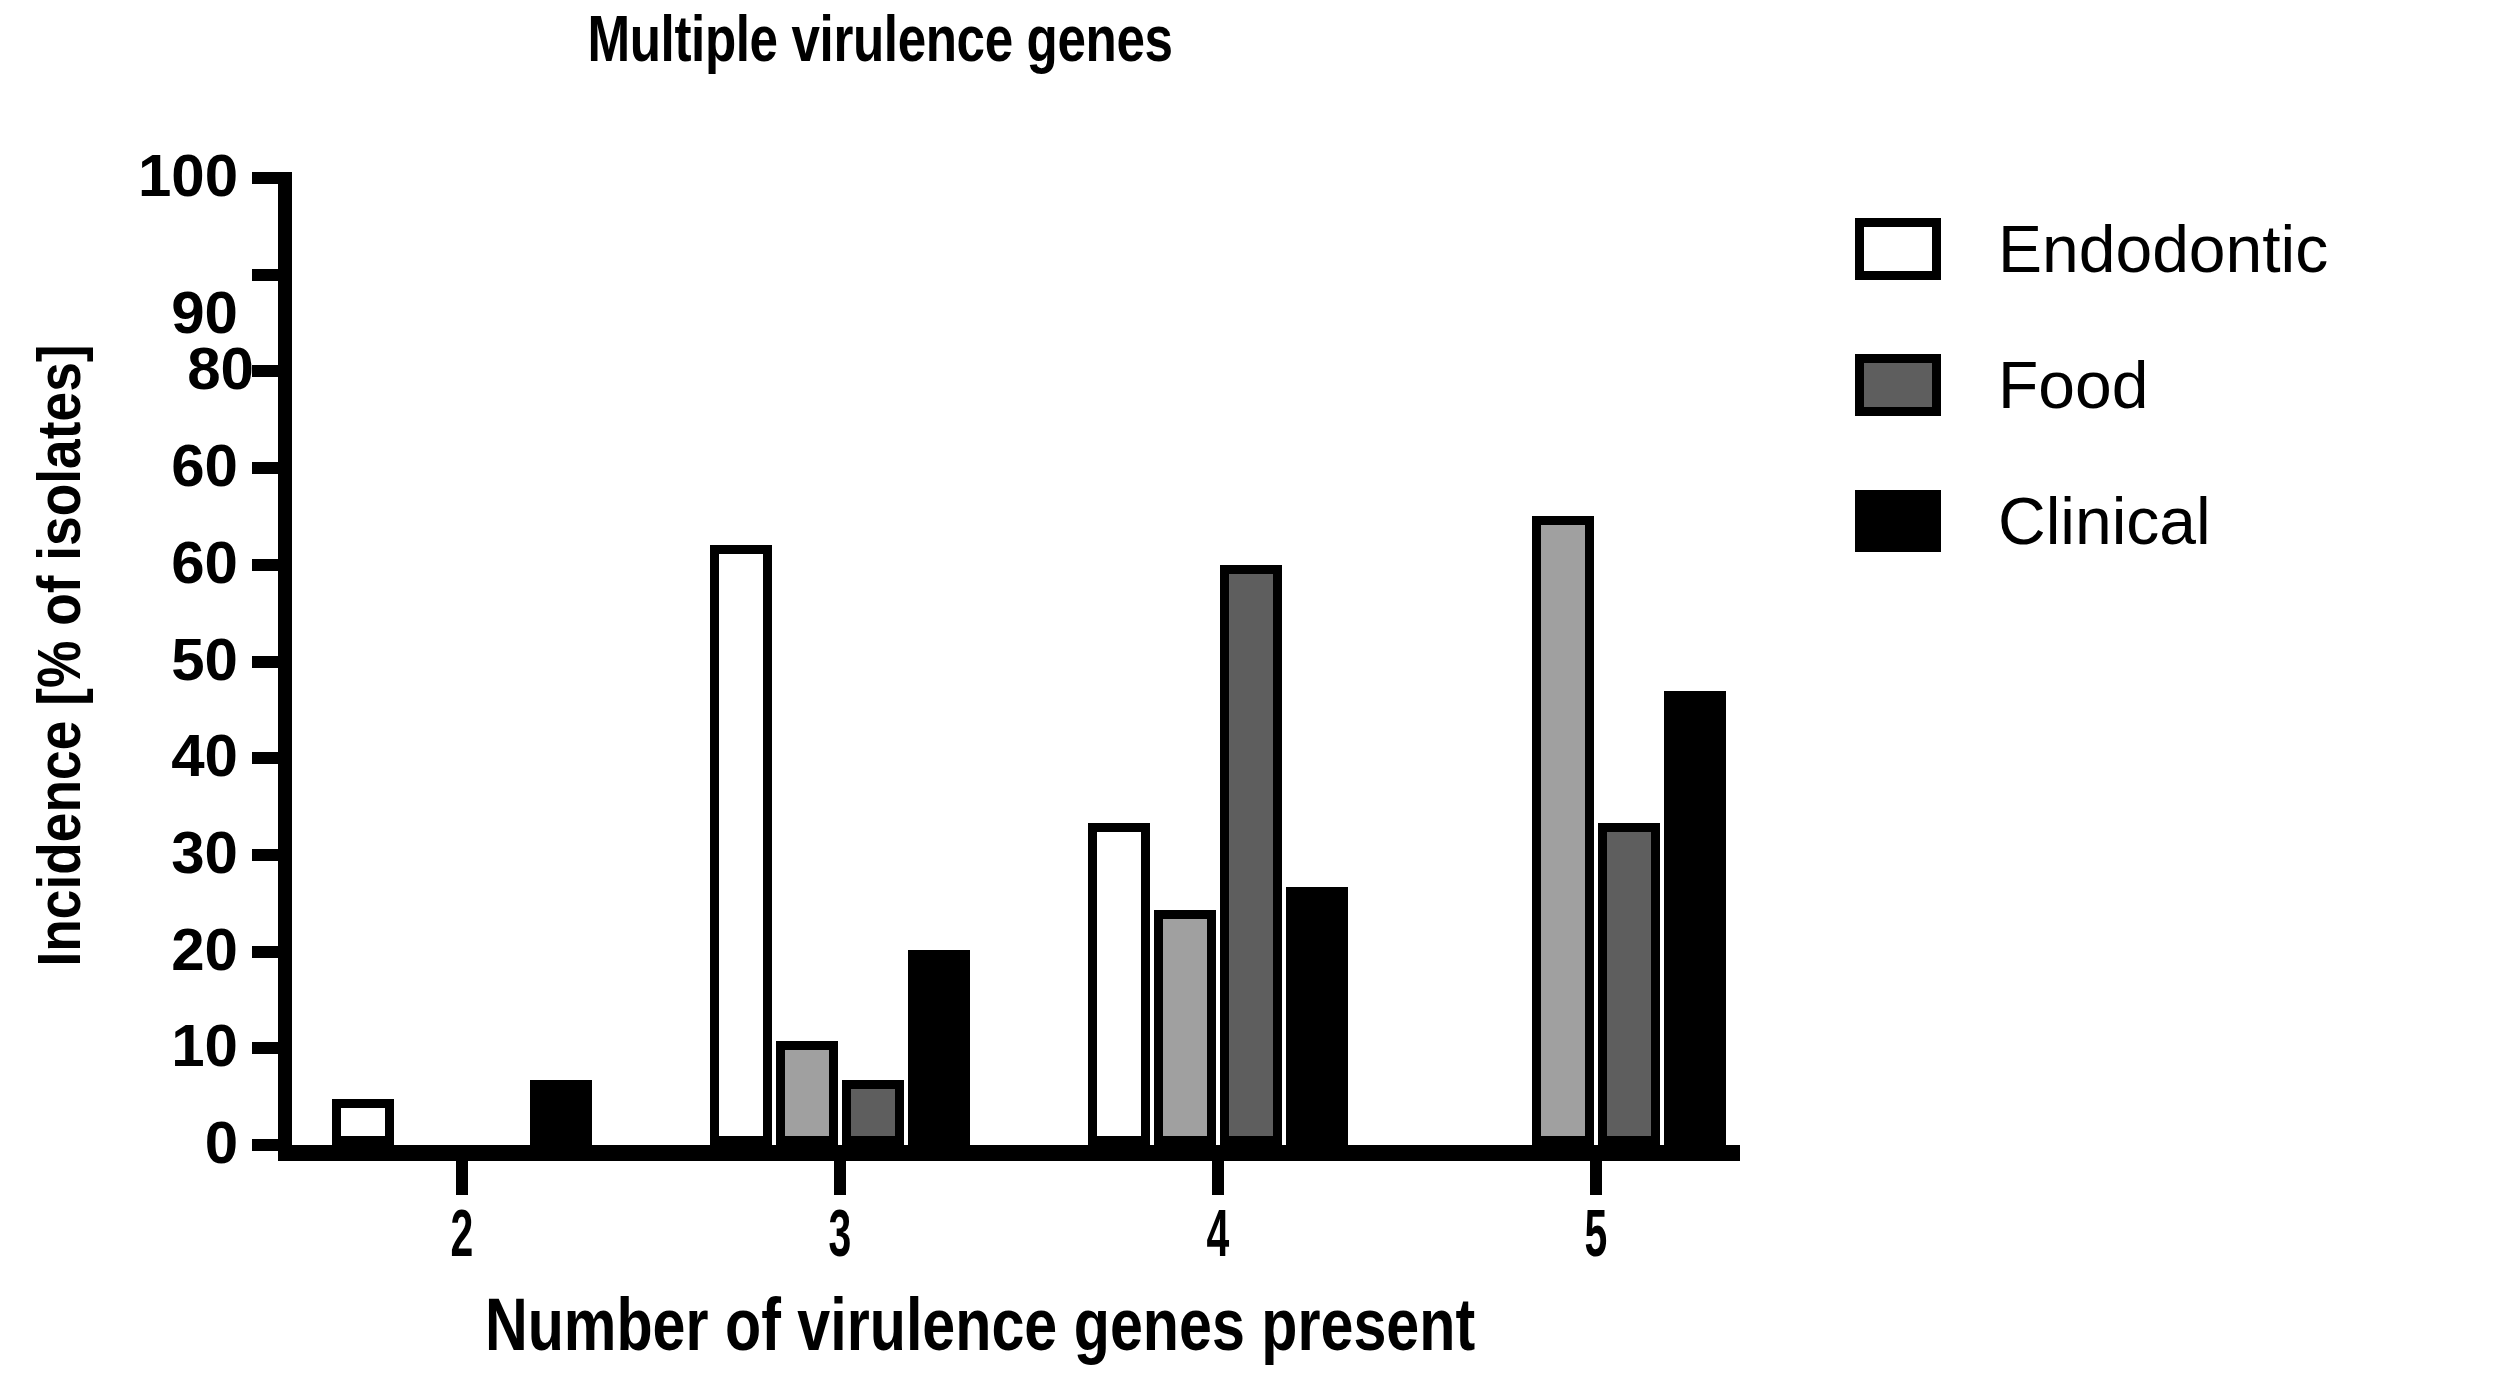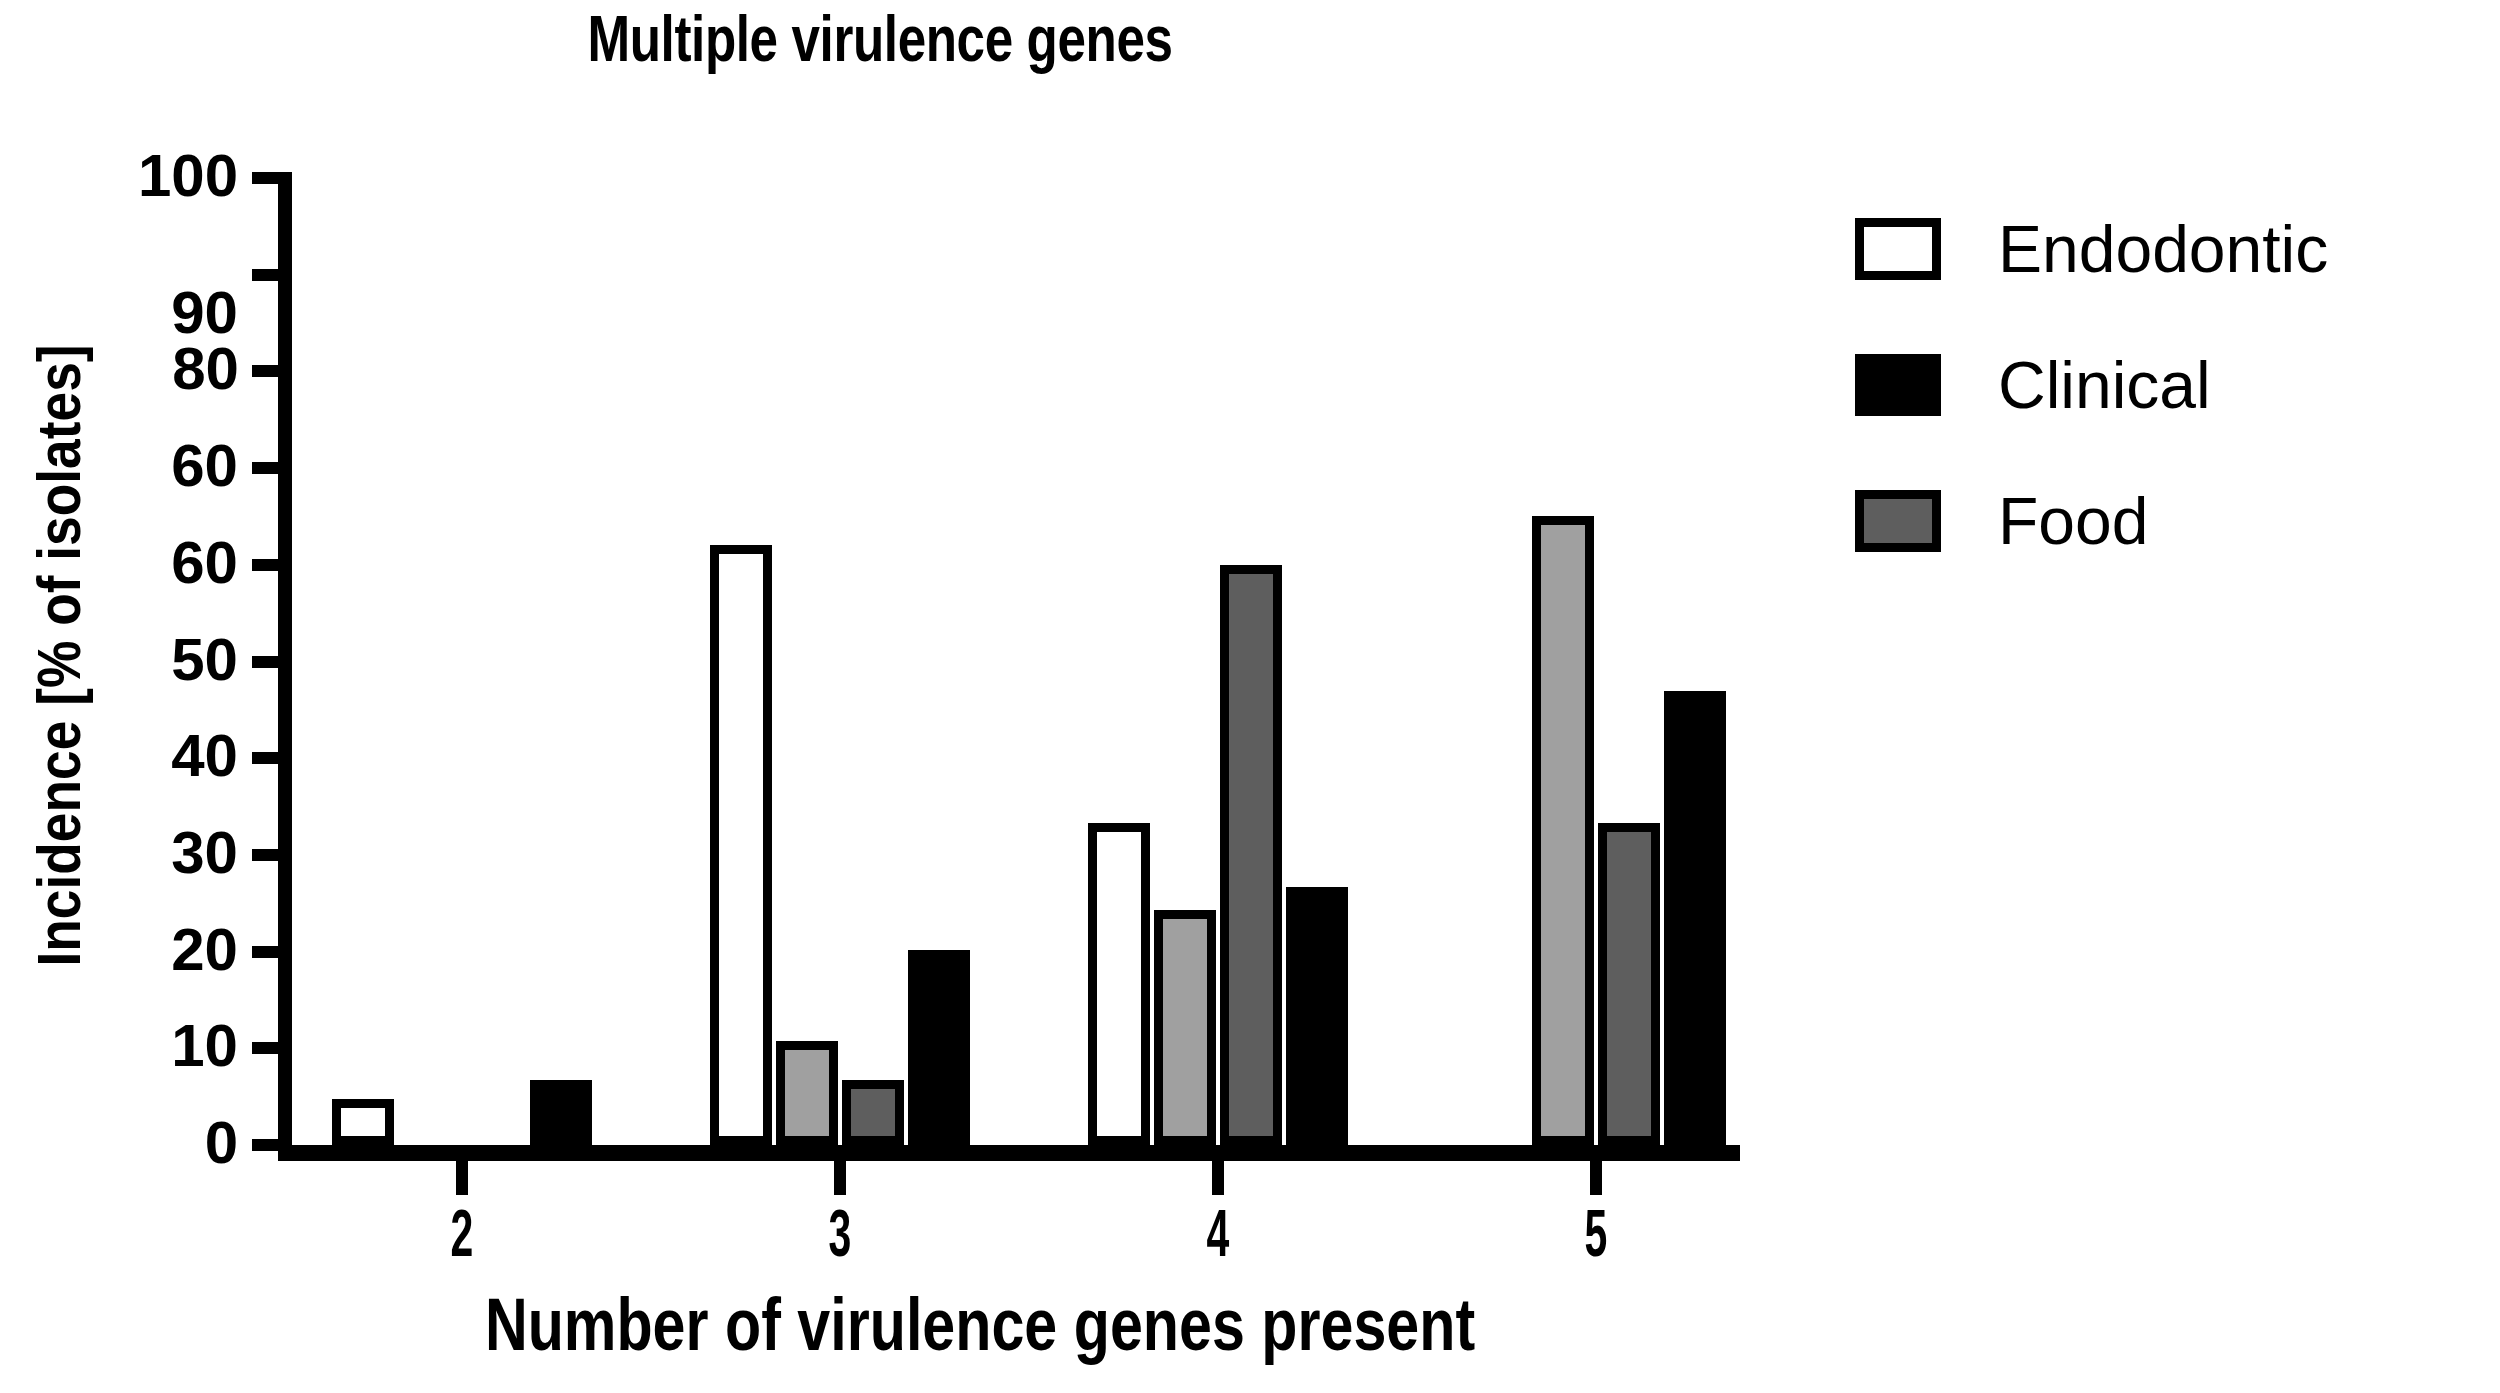--- a/index.html
+++ b/index.html
@@ -164,21 +164,21 @@
 
 <div id="plot-area">
   <div class="axis-line" id="y-axis-line"></div>
   <div class="axis-line" id="x-axis-line"></div>
   <div id="y-ticks">
       <div class="y-tick" style="top: 172px;"></div>
       <div class="y-tick-label" style="left: 88px; top: 146px;">100</div>
       <div class="y-tick" style="top: 268.7px;"></div>
       <div class="y-tick-label" style="left: 88px; top: 242.7px; margin-top: 40px;">90</div>
       <div class="y-tick" style="top: 365.4px;"></div>
-      <div class="y-tick-label" style="left: 89px; top: 339.4px;">80</div>
+      <div class="y-tick-label" style="left: 104px; top: 339.4px;">80</div>
       <div class="y-tick" style="top: 462.1px;"></div>
       <div class="y-tick-label" style="left: 88px; top: 436.1px;">60</div>
       <div class="y-tick" style="top: 558.8px;"></div>
       <div class="y-tick-label" style="left: 88px; top: 532.8px;">60</div>
       <div class="y-tick" style="top: 655.5px;"></div>
       <div class="y-tick-label" style="left: 88px; top: 629.5px;">50</div>
       <div class="y-tick" style="top: 752.2px;"></div>
       <div class="y-tick-label" style="left: 88px; top: 726.2px;">40</div>
       <div class="y-tick" style="top: 848.9px;"></div>
       <div class="y-tick-label" style="left: 88px; top: 822.9px;">30</div>
@@ -217,20 +217,20 @@
 </div>
 
 <div id="x-axis-title">Number of virulence genes present</div>
 
 <div id="legend">
     <div class="legend-row">
       <div class="legend-swatch" style="background: rgb(255, 255, 255);"></div>
       <div class="legend-label">Endodontic</div>
     </div>
     <div class="legend-row">
+      <div class="legend-swatch" style="background: rgb(94, 94, 94);"></div>
+      <div class="legend-label">Food</div>
+    </div>
+    <div class="legend-row">
       <div class="legend-swatch" style="background: rgb(0, 0, 0);"></div>
       <div class="legend-label">Clinical</div>
     </div>
-    <div class="legend-row">
-      <div class="legend-swatch" style="background: rgb(94, 94, 94);"></div>
-      <div class="legend-label">Food</div>
-    </div>
   </div>
 
 </body></html>

